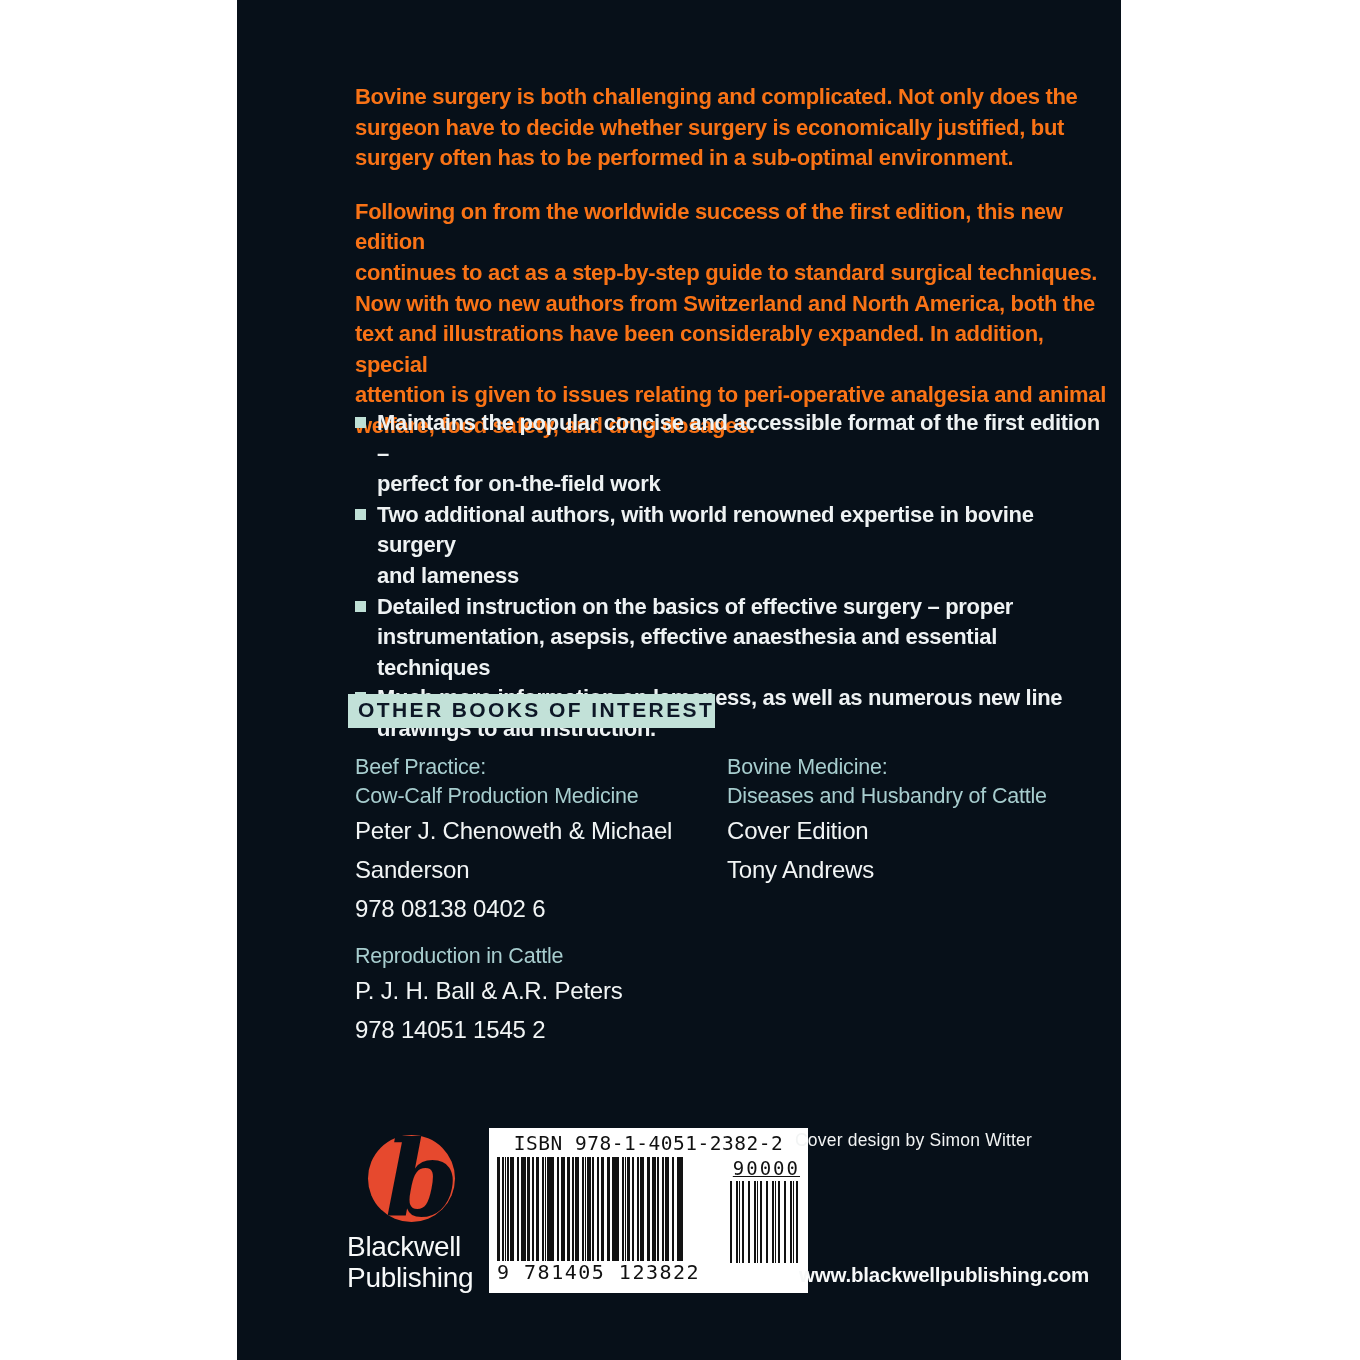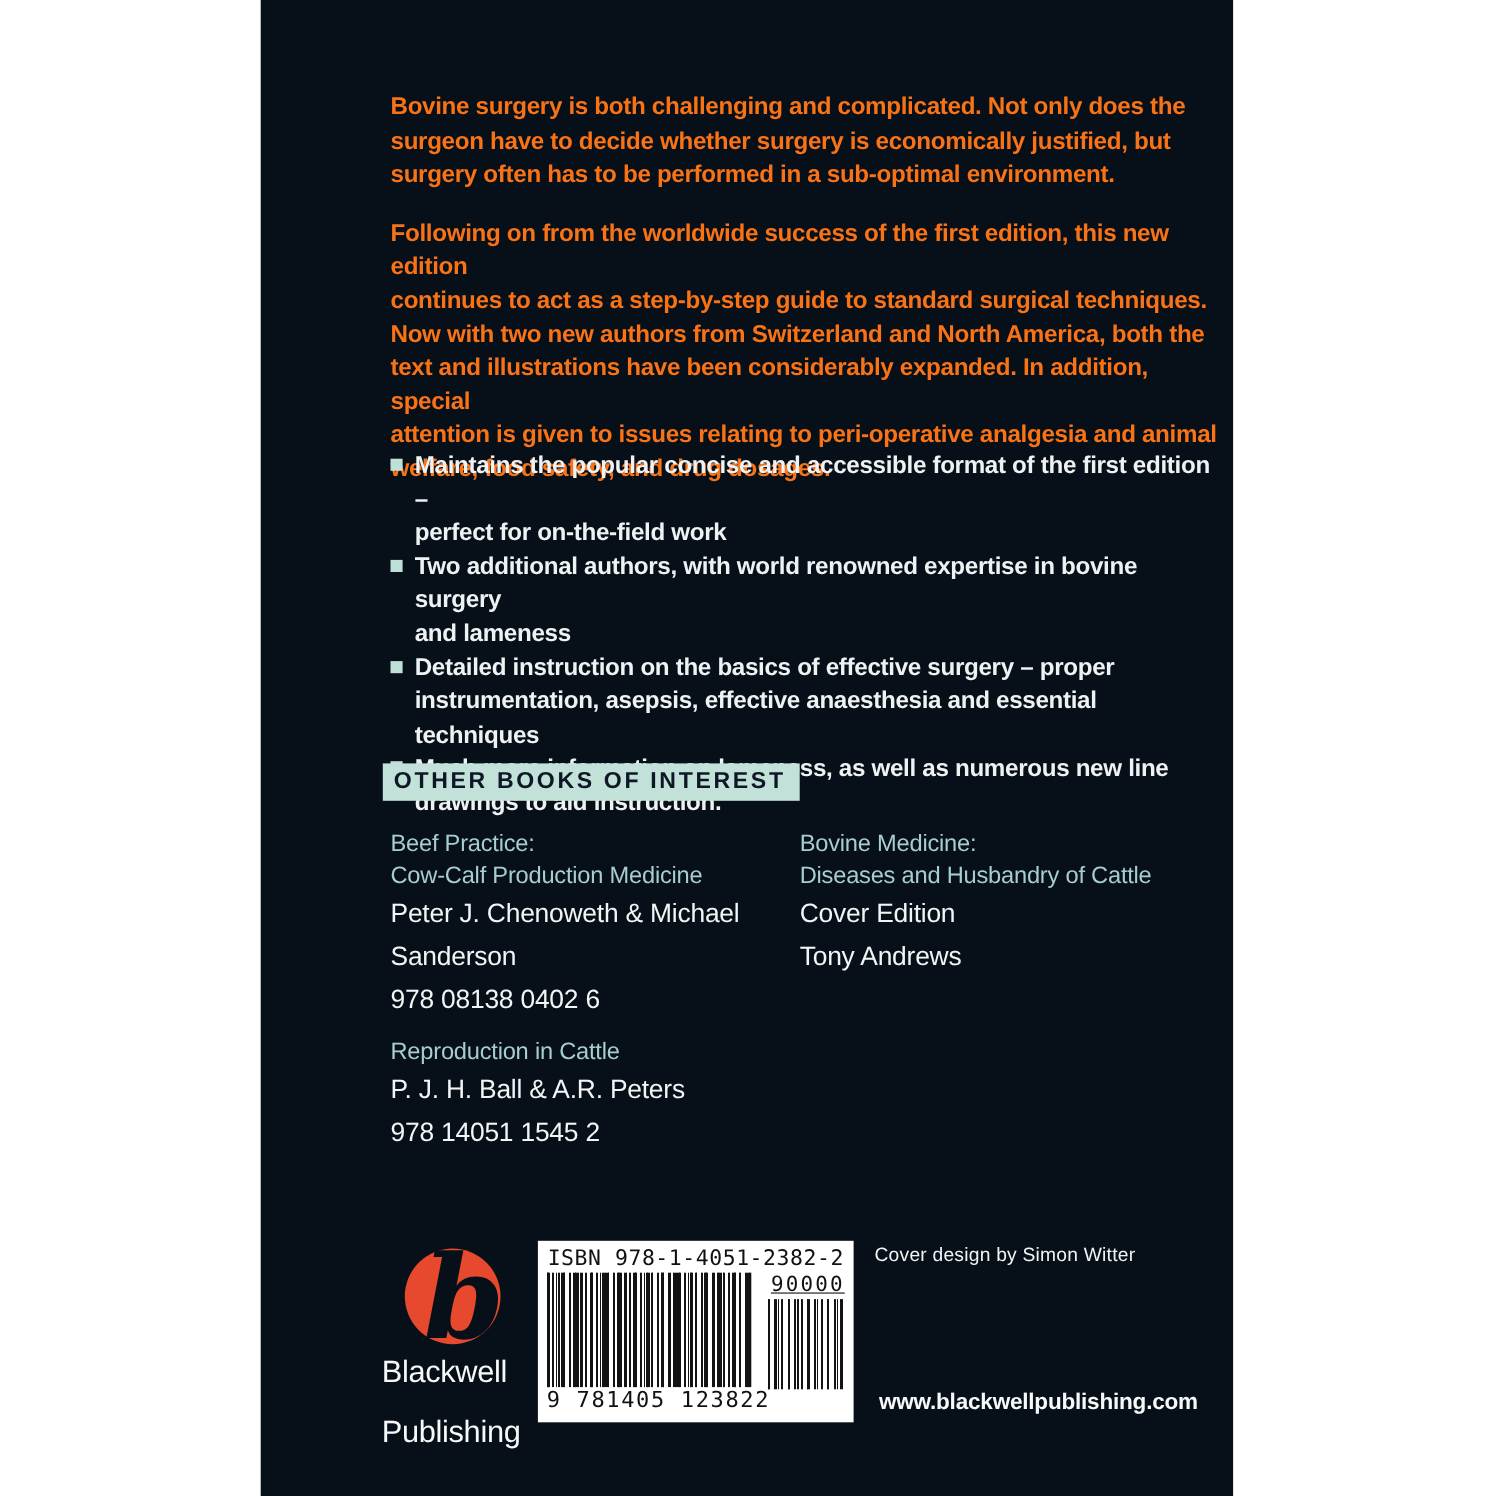--- a/index.html
+++ b/index.html
@@ -26,21 +26,21 @@
   }
   .bullet-text{
     font-size:22px;line-height:30.6px;font-weight:bold;letter-spacing:-0.3px;
     white-space:pre-line;color:#eef2f3;
   }
   
   .heading-box{
     position:absolute;left:111px;top:694px;
     background:#c2e1d8;color:#0d1726;
     font-size:21px;font-weight:bold;letter-spacing:2.4px;
-    padding:4px 13px 6px 10px;white-space:nowrap;
+    padding:4px 1px 6px 10px;white-space:nowrap;
   }
   
   .col{position:absolute;top:753px;width:368px;}
   .col-left{left:118px;}
   .col-right{left:490px;}
   .book{margin-bottom:14px;}
   .book-title{
     color:#a7cdce;font-size:21.5px;line-height:29px;letter-spacing:-0.2px;
   }
   .book-detail{
@@ -55,25 +55,25 @@
     position:absolute;left:17px;top:-8px;
     font-family:"DejaVu Serif", serif;font-style:italic;font-weight:bold;
     font-size:105px;line-height:105px;color:#071019;
   }
   .pub-name1{
     position:absolute;left:110px;top:1231px;
     font-size:28px;font-weight:normal;color:#f7f9f9;letter-spacing:-0.3px;
   }
   .pub-name2{
     position:absolute;left:110px;top:1262px;
-    font-size:28px;font-weight:normal;color:#f7f9f9;letter-spacing:-0.3px;margin-top:24px;
+    font-size:28px;font-weight:normal;color:#f7f9f9;letter-spacing:-0.3px;
   }
   
   .barcode-box{
-    position:absolute;left:252px;top:1128px;width:287px;height:165px;
+    position:absolute;left:252px;top:1128px;width:319px;height:165px;
     background:#ffffff;color:#111;box-sizing:border-box;padding:3px 8px;
   }
   .isbn-line{
     font-family:"DejaVu Sans Mono", monospace;font-size:19.5px;line-height:25px;
     letter-spacing:0.5px;white-space:nowrap;text-align:center;
   }
   .bc-body{display:flex;justify-content:space-between;margin-top:1px;}
   .bc-main{width:186px;}
   .bars{
     height:104px;

